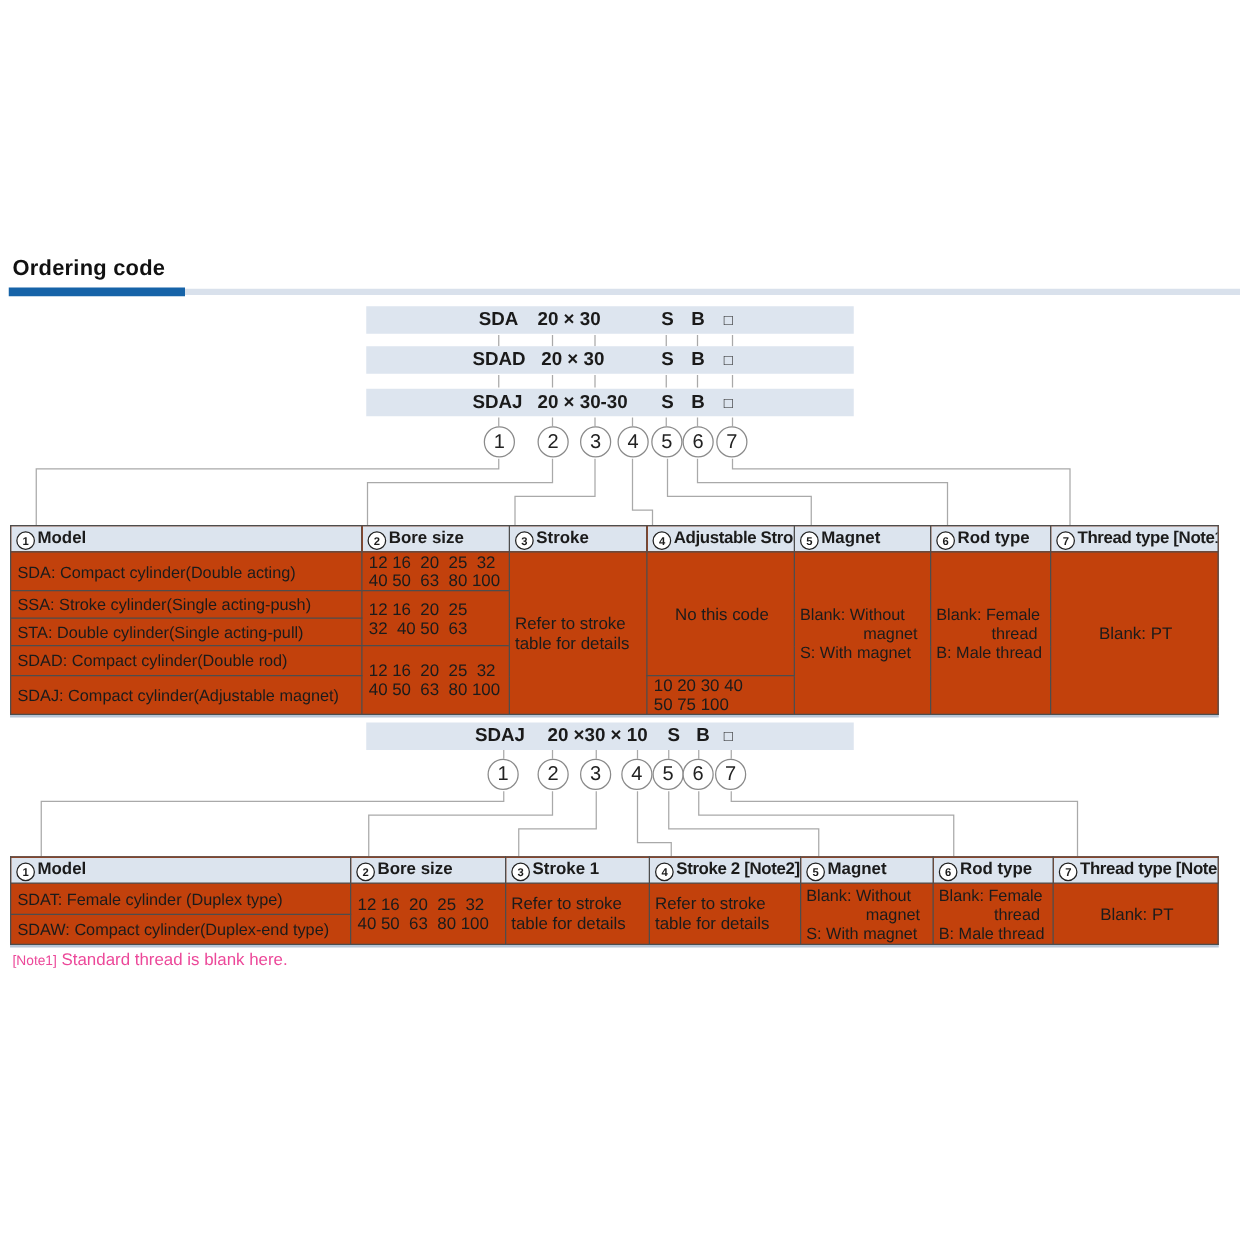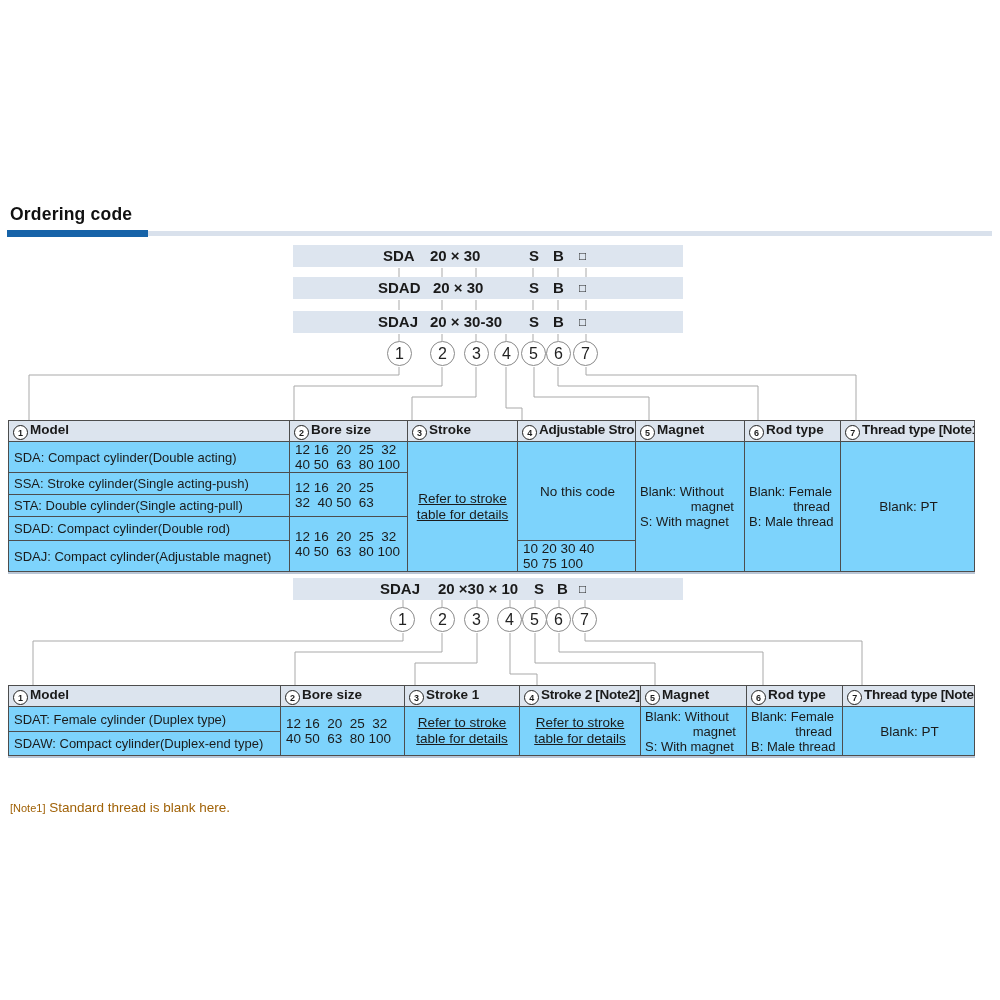--- a/index.html
+++ b/index.html
@@ -17,38 +17,38 @@
 
   
   .ncircle{position:absolute;width:25px;height:25px;border:1px solid #8a8a8a;border-radius:50%;
            background:#fff;display:flex;align-items:center;justify-content:center;
            font-size:16px;color:#222;box-sizing:border-box;}
 
   
   #connector-lines{position:absolute;left:0;top:0;pointer-events:none;}
 
   
-  table.tbl{position:absolute;left:8px;border-collapse:collapse;table-layout:fixed;background:#7dd3fc;
+  table.tbl{position:absolute;left:8px;border-collapse:collapse;table-layout:fixed;background:#c2410c;
             font-size:13px;color:#1b1b1b;box-shadow:0 2px 0 #b9c6d6;}
   .tbl th,.tbl td{border:1px solid #4d4d4d;padding:0 4px;overflow:hidden;box-sizing:border-box;}
   .tbl{border:1.5px solid #3c3c3c;}
   .tbl th{background:#dce4ee;text-align:left;font-weight:bold;font-size:13.5px;white-space:nowrap;height:21px;padding-left:4px;}
   .th-sm{font-size:12px;letter-spacing:-0.3px;}
   .th-md{font-size:12.5px;letter-spacing:-0.3px;}
   .circ{display:inline-flex;align-items:center;justify-content:center;width:13px;height:13px;margin-right:2px;
         border:1px solid #222;border-radius:50%;font-size:9px;font-weight:bold;vertical-align:-2px;background:#fff;}
   td.model-cell{white-space:nowrap;padding-left:5px;font-size:13px;}
   td.pre-cell{white-space:pre;padding-left:5px;font-size:13.5px;line-height:15px;vertical-align:middle;}
-  td.center-cell{text-align:center;white-space:pre;font-size:13.5px;line-height:16px;vertical-align:middle;text-decoration:underline;}
+  td.center-cell{text-align:left;white-space:pre;font-size:13.5px;line-height:16px;vertical-align:middle;}
   td.left-cell{padding-left:6px;font-size:13.5px;vertical-align:middle;text-align:center;}
   .ln{font-size:13px;line-height:15px;}
   .ln-right{text-align:right;padding-right:6px;}
 
   
-  .note{position:absolute;left:10px;font-size:13.5px;color:#a16207;margin-top:40px;}
+  .note{position:absolute;left:10px;font-size:13.5px;color:#ec4899;}
   .note .pfx{font-size:11px;}
 </style>
 </head>
 <body>
 
 <div id="canvas">
 
   <div id="page-title">Ordering code</div>
   <div id="title-underline-dark"></div>
   <div id="title-underline-light"></div>

